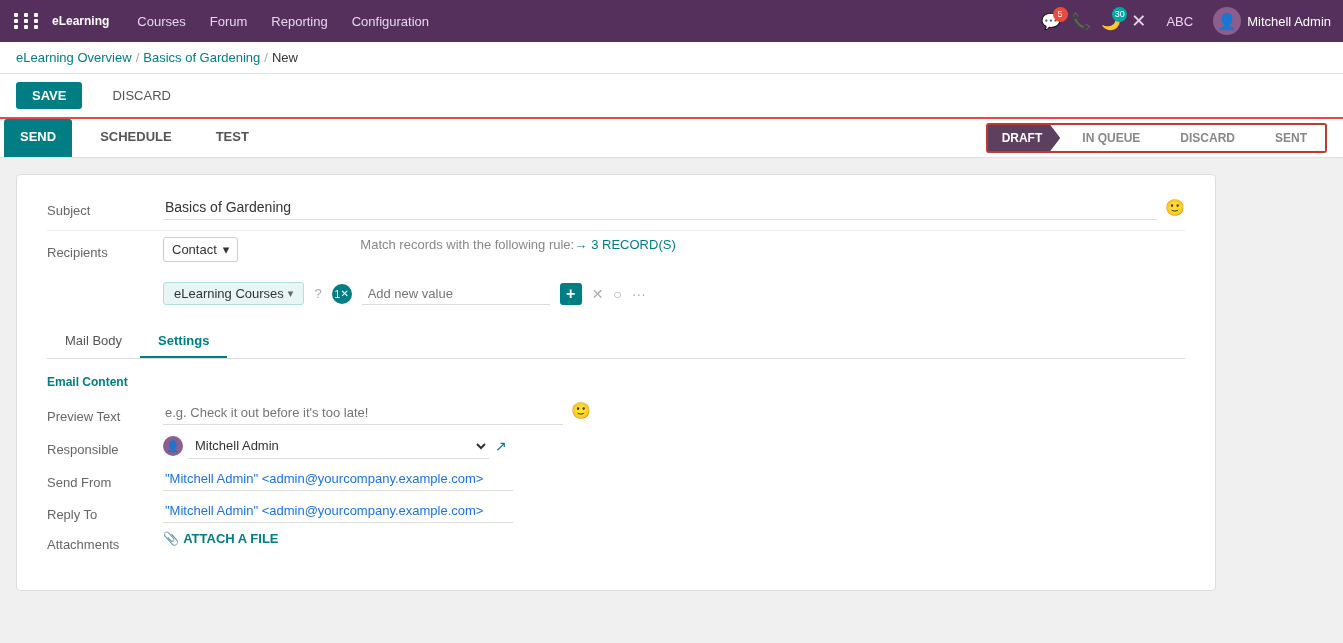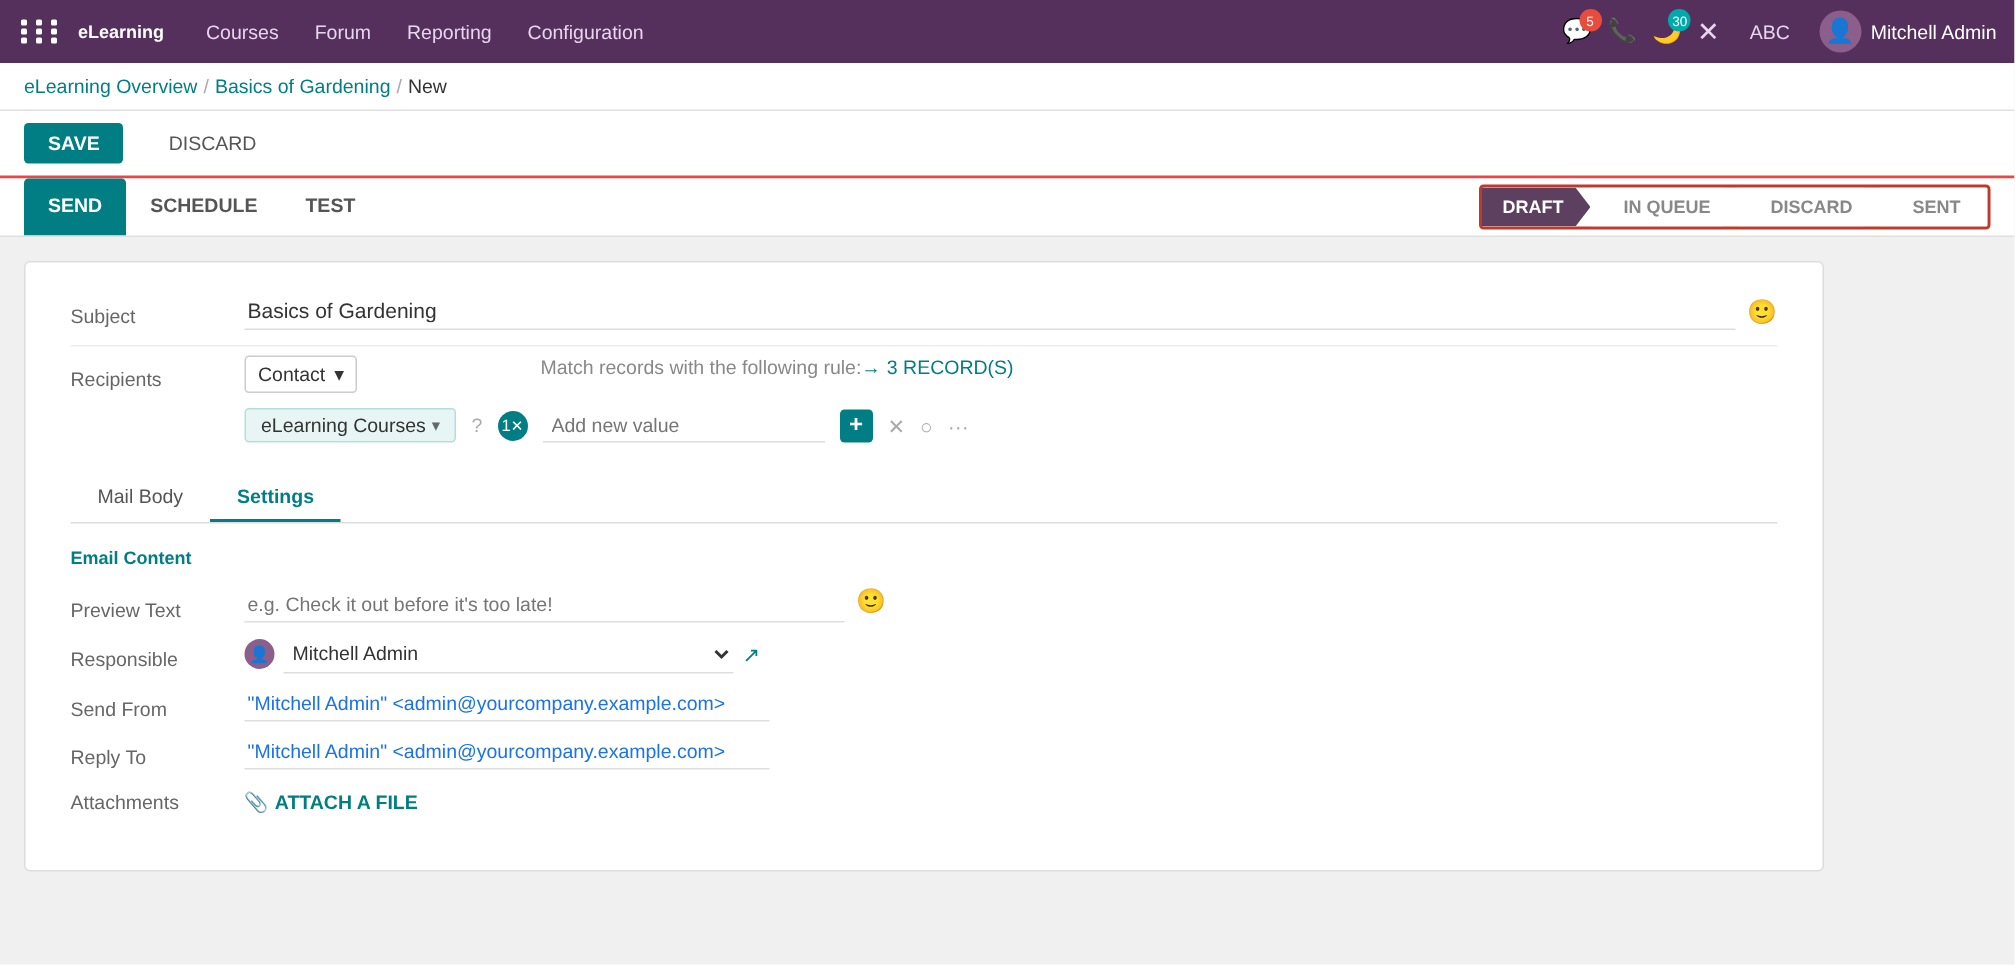--- a/index.html
+++ b/index.html
@@ -54,22 +54,22 @@
       padding: 6px 16px; border-radius: 3px; cursor: pointer; font-size: 13px; font-weight: 600;
     }
     .btn-discard {
       background: none; color: #555; border: none;
       padding: 6px 10px; cursor: pointer; font-size: 13px;
     }
 
     
     .toolbar {
       background: #fff;
-      padding: 0 16px;
-      display: flex; align-items: center; gap: 0;
+      padding: 0 4px;
+      display: flex; align-items: center; gap: 12px;
       border-bottom: 1px solid #e0e0e0;
       position: relative;
     }
     .toolbar-btn {
       padding: 10px 16px; cursor: pointer; font-size: 13px; font-weight: 600;
       border: none; background: none; color: #555; border-bottom: 3px solid transparent;
     }
     .toolbar-btn.active {
       background: #017e84; color: #fff; border-radius: 3px 3px 0 0;
       border-bottom: 3px solid #017e84;
@@ -148,21 +148,21 @@
     }
     .match-label { color: #888; font-size: 13px; }
     .records-link {
       color: #017e84; font-size: 13px; cursor: pointer;
       display: flex; align-items: center; gap: 4px;
       margin-left: auto;
     }
 
     .filter-row {
       display: flex; align-items: center; gap: 8px;
-      margin-top: 10px;
+      margin-top: 20px;
     }
     .filter-tag {
       background: #e8f5f5; border: 1px solid #b2dfdb;
       border-radius: 3px; padding: 3px 10px; font-size: 13px;
       display: flex; align-items: center; gap: 4px;
     }
     .filter-dropdown { font-size: 11px; color: #666; cursor: pointer; }
     .filter-question { color: #aaa; cursor: pointer; }
     .filter-tag-badge {
       background: #017e84; color: #fff;
@@ -391,21 +391,21 @@
       <div class="form-row" style="align-items:center;">
         <div class="form-label">Send From</div>
         <span class="email-value">"Mitchell Admin" &lt;admin@yourcompany.example.com&gt;</span>
       </div>
 
       <div class="form-row" style="align-items:center;">
         <div class="form-label">Reply To</div>
         <span class="email-value">"Mitchell Admin" &lt;admin@yourcompany.example.com&gt;</span>
       </div>
 
-      <div class="form-row" style="align-items:flex-end;">
+      <div class="form-row" style="align-items:flex-start;">
         <div class="form-label">Attachments</div>
         <a class="attach-link" href="#">
           <span>📎</span>
           <span>ATTACH A FILE</span>
         </a>
       </div>
     </div>
 
   </div>
 </div>

